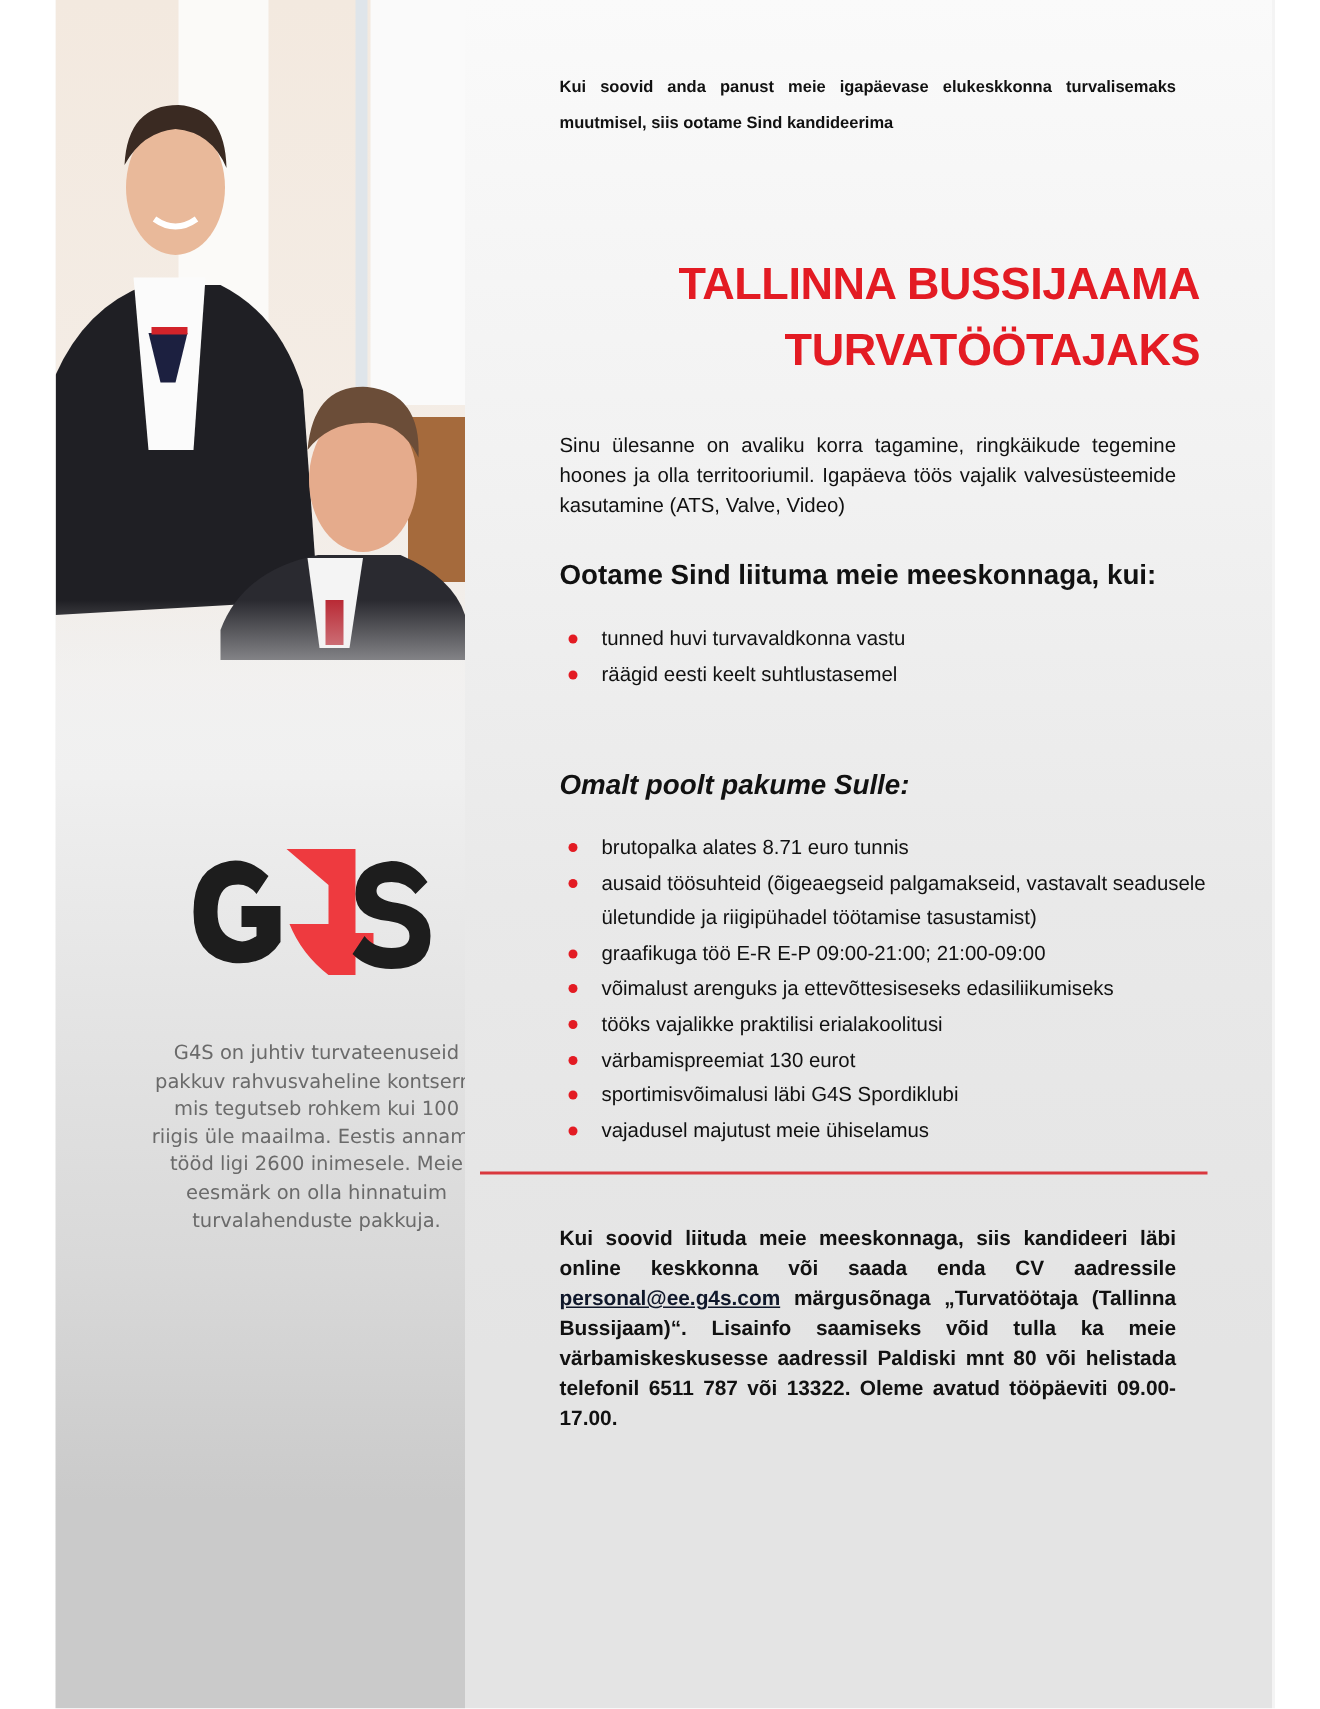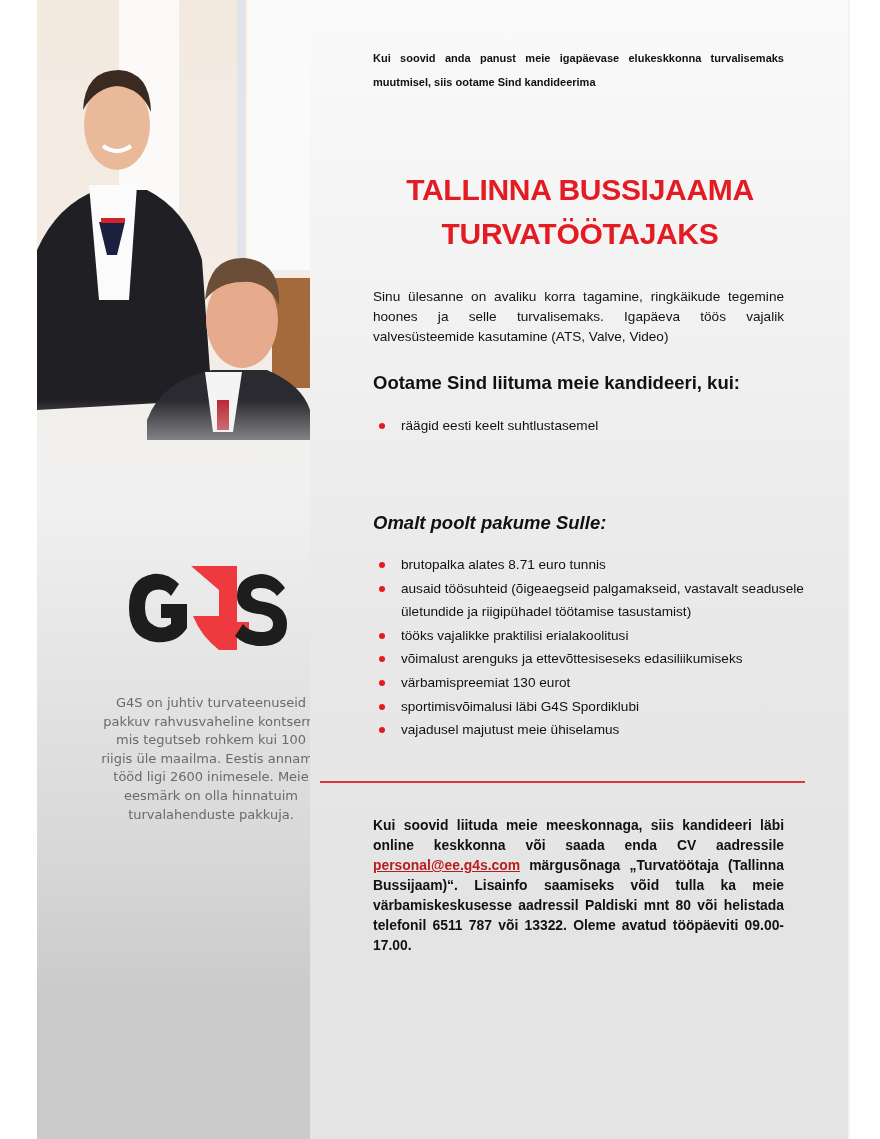--- a/index.html
+++ b/index.html
@@ -33,21 +33,21 @@
     text-align:center; color:#6a6a6a;
     font-family:"DejaVu Sans", sans-serif; font-size:13px; line-height:18.6px;
   }
 
   .content { position:absolute; left:373px; width:411px; }
   .intro {
     top:46px; font-weight:bold; font-size:11px; line-height:24px; text-align:justify;
     text-align-last:left;
   }
   .title {
-    top:168px; left:360px; width:440px; text-align:center;
+    top:168px; left:360px; width:440px; text-align:right;
     color:#e31b23; font-weight:bold; font-size:30px; line-height:44px;
     letter-spacing:-0.3px;
   }
   .desc {
     top:287px; font-size:13.6px; line-height:20px; text-align:justify; text-align-last:left;
   }
   .h2 {
     font-weight:bold; font-size:18.5px; line-height:24px;
   }
   .h2.req { top:371px; }
@@ -63,21 +63,21 @@
   }
   ul.req-list { top:414px; }
   ul.offer-list { top:553px; }
   .sep {
     position:absolute; left:320px; top:781px; width:485px; height:2px; background:#d9383e;
   }
   .contact {
     top:815px; font-weight:bold; font-size:13.9px; line-height:20px; text-align:justify;
     text-align-last:left;
   }
-  .contact a { color:#b91c1c; text-decoration:underline; }
+  .contact a { color:#0f172a; text-decoration:underline; }
 </style>
 </head>
 <body>
 
 <div class="left-panel">
   <div class="photo" title="Two G4S security staff in uniform: a smiling woman standing and a man seated at a desk">
     <svg width="273" height="520" viewBox="0 0 273 520" xmlns="http://www.w3.org/2000/svg">
       <defs>
         <linearGradient id="bg" x1="0" y1="0" x2="0" y2="1">
           <stop offset="0" stop-color="#f3e9df"></stop>
@@ -133,33 +133,35 @@
 <div class="right-panel"></div>
 <div class="right-edge"></div>
 
 <div class="content intro">Kui soovid anda panust meie igapäevase elukeskkonna turvalisemaks muutmisel, siis ootame Sind kandideerima</div>
 
 <div class="content title">
   <div>TALLINNA BUSSIJAAMA</div>
   <div>TURVATÖÖTAJAKS</div>
 </div>
 
-<div class="content desc">Sinu ülesanne on avaliku korra tagamine, ringkäikude tegemine hoones ja selle turvalisemaks. Igapäeva töös vajalik valvesüsteemide kasutamine (ATS, Valve, Video)</div>
+<div class="content desc">Sinu ülesanne on avaliku korra tagamine, ringkäikude tegemine hoones ja olla territooriumil. Igapäeva töös vajalik valvesüsteemide kasutamine (ATS, Valve, Video)</div>
 
-<div class="content h2 req">Ootame Sind liituma meie kandideeri, kui:</div>
+<div class="content h2 req">Ootame Sind liituma meie meeskonnaga, kui:</div>
 <ul class="bul req-list">
+  <li><span class="dot"></span><span>tunned huvi turvavaldkonna vastu</span></li>
   <li><span class="dot"></span><span>räägid eesti keelt suhtlustasemel</span></li>
 </ul>
 
 <div class="content h2 offer">Omalt poolt pakume Sulle:</div>
 <ul class="bul offer-list">
   <li><span class="dot"></span><span>brutopalka alates 8.71 euro tunnis</span></li>
   <li><span class="dot"></span><span>ausaid töösuhteid (õigeaegseid palgamakseid, vastavalt seadusele ületundide ja riigipühadel töötamise tasustamist)</span></li>
+  <li><span class="dot"></span><span>graafikuga töö E-R E-P 09:00-21:00; 21:00-09:00</span></li>
+  <li><span class="dot"></span><span>võimalust arenguks ja ettevõttesiseseks edasiliikumiseks</span></li>
   <li><span class="dot"></span><span>tööks vajalikke praktilisi erialakoolitusi</span></li>
-  <li><span class="dot"></span><span>võimalust arenguks ja ettevõttesiseseks edasiliikumiseks</span></li>
   <li><span class="dot"></span><span>värbamispreemiat 130 eurot</span></li>
   <li><span class="dot"></span><span>sportimisvõimalusi läbi G4S Spordiklubi</span></li>
   <li><span class="dot"></span><span>vajadusel majutust meie ühiselamus</span></li>
 </ul>
 
 <div class="sep"></div>
 
 <div class="content contact"><span>Kui soovid liituda meie meeskonnaga, siis kandideeri läbi online keskkonna või saada enda CV aadressile </span><a>personal@ee.g4s.com</a><span> märgusõnaga „Turvatöötaja (Tallinna Bussijaam)“. Lisainfo saamiseks võid tulla ka meie värbamiskeskusesse  aadressil Paldiski mnt 80 või helistada telefonil 6511 787 või 13322. Oleme avatud tööpäeviti 09.00-17.00.</span></div>
 
 </body></html>

